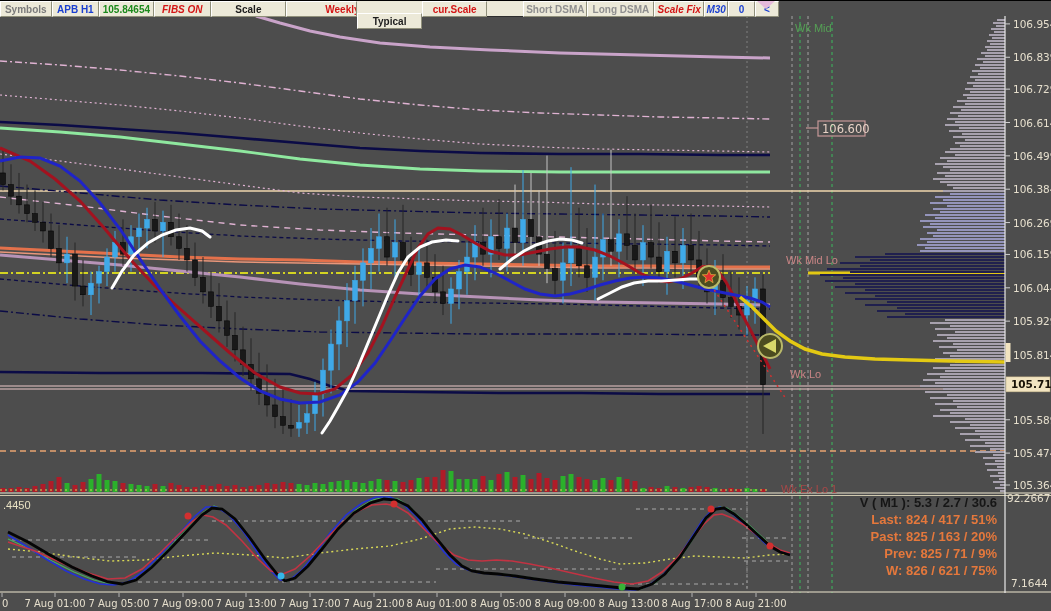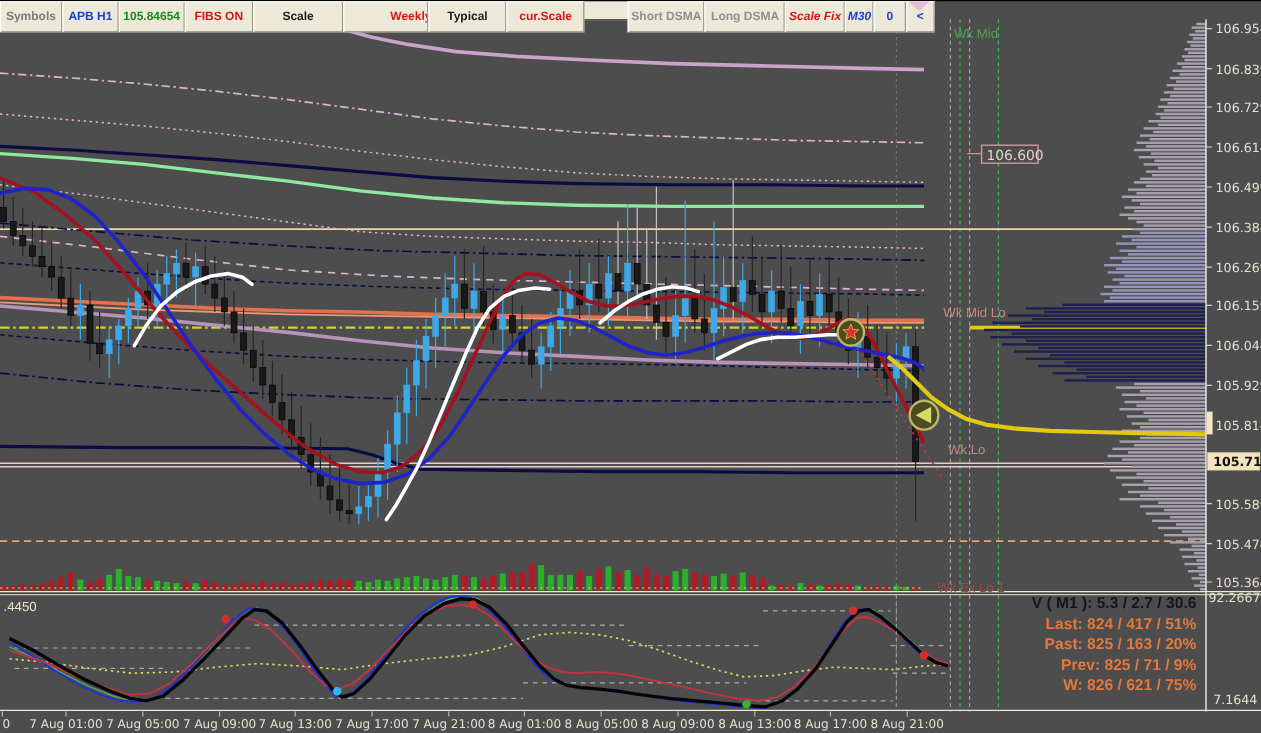--- a/index.html
+++ b/index.html
@@ -1,40 +1,40 @@
 <!DOCTYPE html>
 <html><head>
 <meta charset="utf-8">
 <style>
   html,body{margin:0;padding:0;background:#2a2a2a;}
   #app{position:relative;width:1051px;height:611px;background:#4d4d4d;overflow:hidden;
        font-family:"Liberation Sans",sans-serif;border-top:1px solid #000;}
   #toolbar{position:absolute;left:0;top:0;width:779px;height:15px;background:#ece9d8;
            display:flex;z-index:5;border-bottom:1px solid #2e2e2e;}
-  .tbtn{height:26px;margin:0;display:flex;align-items:center;justify-content:center;
+  .tbtn{height:16px;margin:0;display:flex;align-items:center;justify-content:center;
         font-size:10px;font-weight:bold;background:#ece9d8;
         border:1px solid;border-color:#ffffff #8f8f7a #8f8f7a #ffffff;
         box-sizing:border-box;white-space:nowrap;overflow:hidden;cursor:default;}
   #pink-tri{position:absolute;left:757px;top:0;width:0;height:0;z-index:6;
             border-left:9px solid transparent;border-right:9px solid transparent;
             border-top:8px solid #e5b9da;}
   #chart{position:absolute;left:0;top:0;z-index:1;}
 </style>
 </head>
 <body>
 
 <div id="app">
   <div id="toolbar">
       <div class="tbtn" style="width: 53px; color: rgb(123, 123, 123);">Symbols</div>
       <div class="tbtn" style="width: 49px; color: rgb(26, 63, 208);">APB H1</div>
       <div class="tbtn" style="width: 56px; color: rgb(28, 138, 28);">105.84654</div>
-      <div class="tbtn" style="width: 59px; color: rgb(212, 22, 22);">FIBS ON</div>
+      <div class="tbtn" style="width: 59px; color: rgb(212, 22, 22); font-style: italic;">FIBS ON</div>
       <div class="tbtn" style="width: 77px; color: rgb(28, 28, 28);">Scale</div>
       <div class="tbtn" style="width: 72px; color: rgb(212, 22, 22); padding-left: 42px;">Weekly</div>
-      <div class="tbtn" style="width: 67px; color: rgb(28, 28, 28);">Typical</div>
+      <div class="tbtn" style="width: 67px; color: rgb(28, 28, 28); margin-top: 12px;">Typical</div>
       <div class="tbtn" style="width: 67px; color: rgb(212, 22, 22);">cur.Scale</div>
       <div class="tbtn" style="width: 66px; color: rgb(143, 143, 143); margin-left: 36px;">Short DSMA</div>
       <div class="tbtn" style="width: 69px; color: rgb(143, 143, 143); text-align: right;">Long DSMA</div>
       <div class="tbtn" style="width: 51px; color: rgb(212, 22, 22); font-style: italic;">Scale Fix</div>
       <div class="tbtn" style="width: 25px; color: rgb(26, 63, 208); font-style: italic;">M30</div>
       <div class="tbtn" style="width: 27px; color: rgb(26, 63, 208);">0</div>
       <div class="tbtn" style="width: 25px; color: rgb(26, 63, 208);">&lt;</div>
     </div>
   <div id="pink-tri"></div>
   <svg id="chart" width="1051" height="611">

